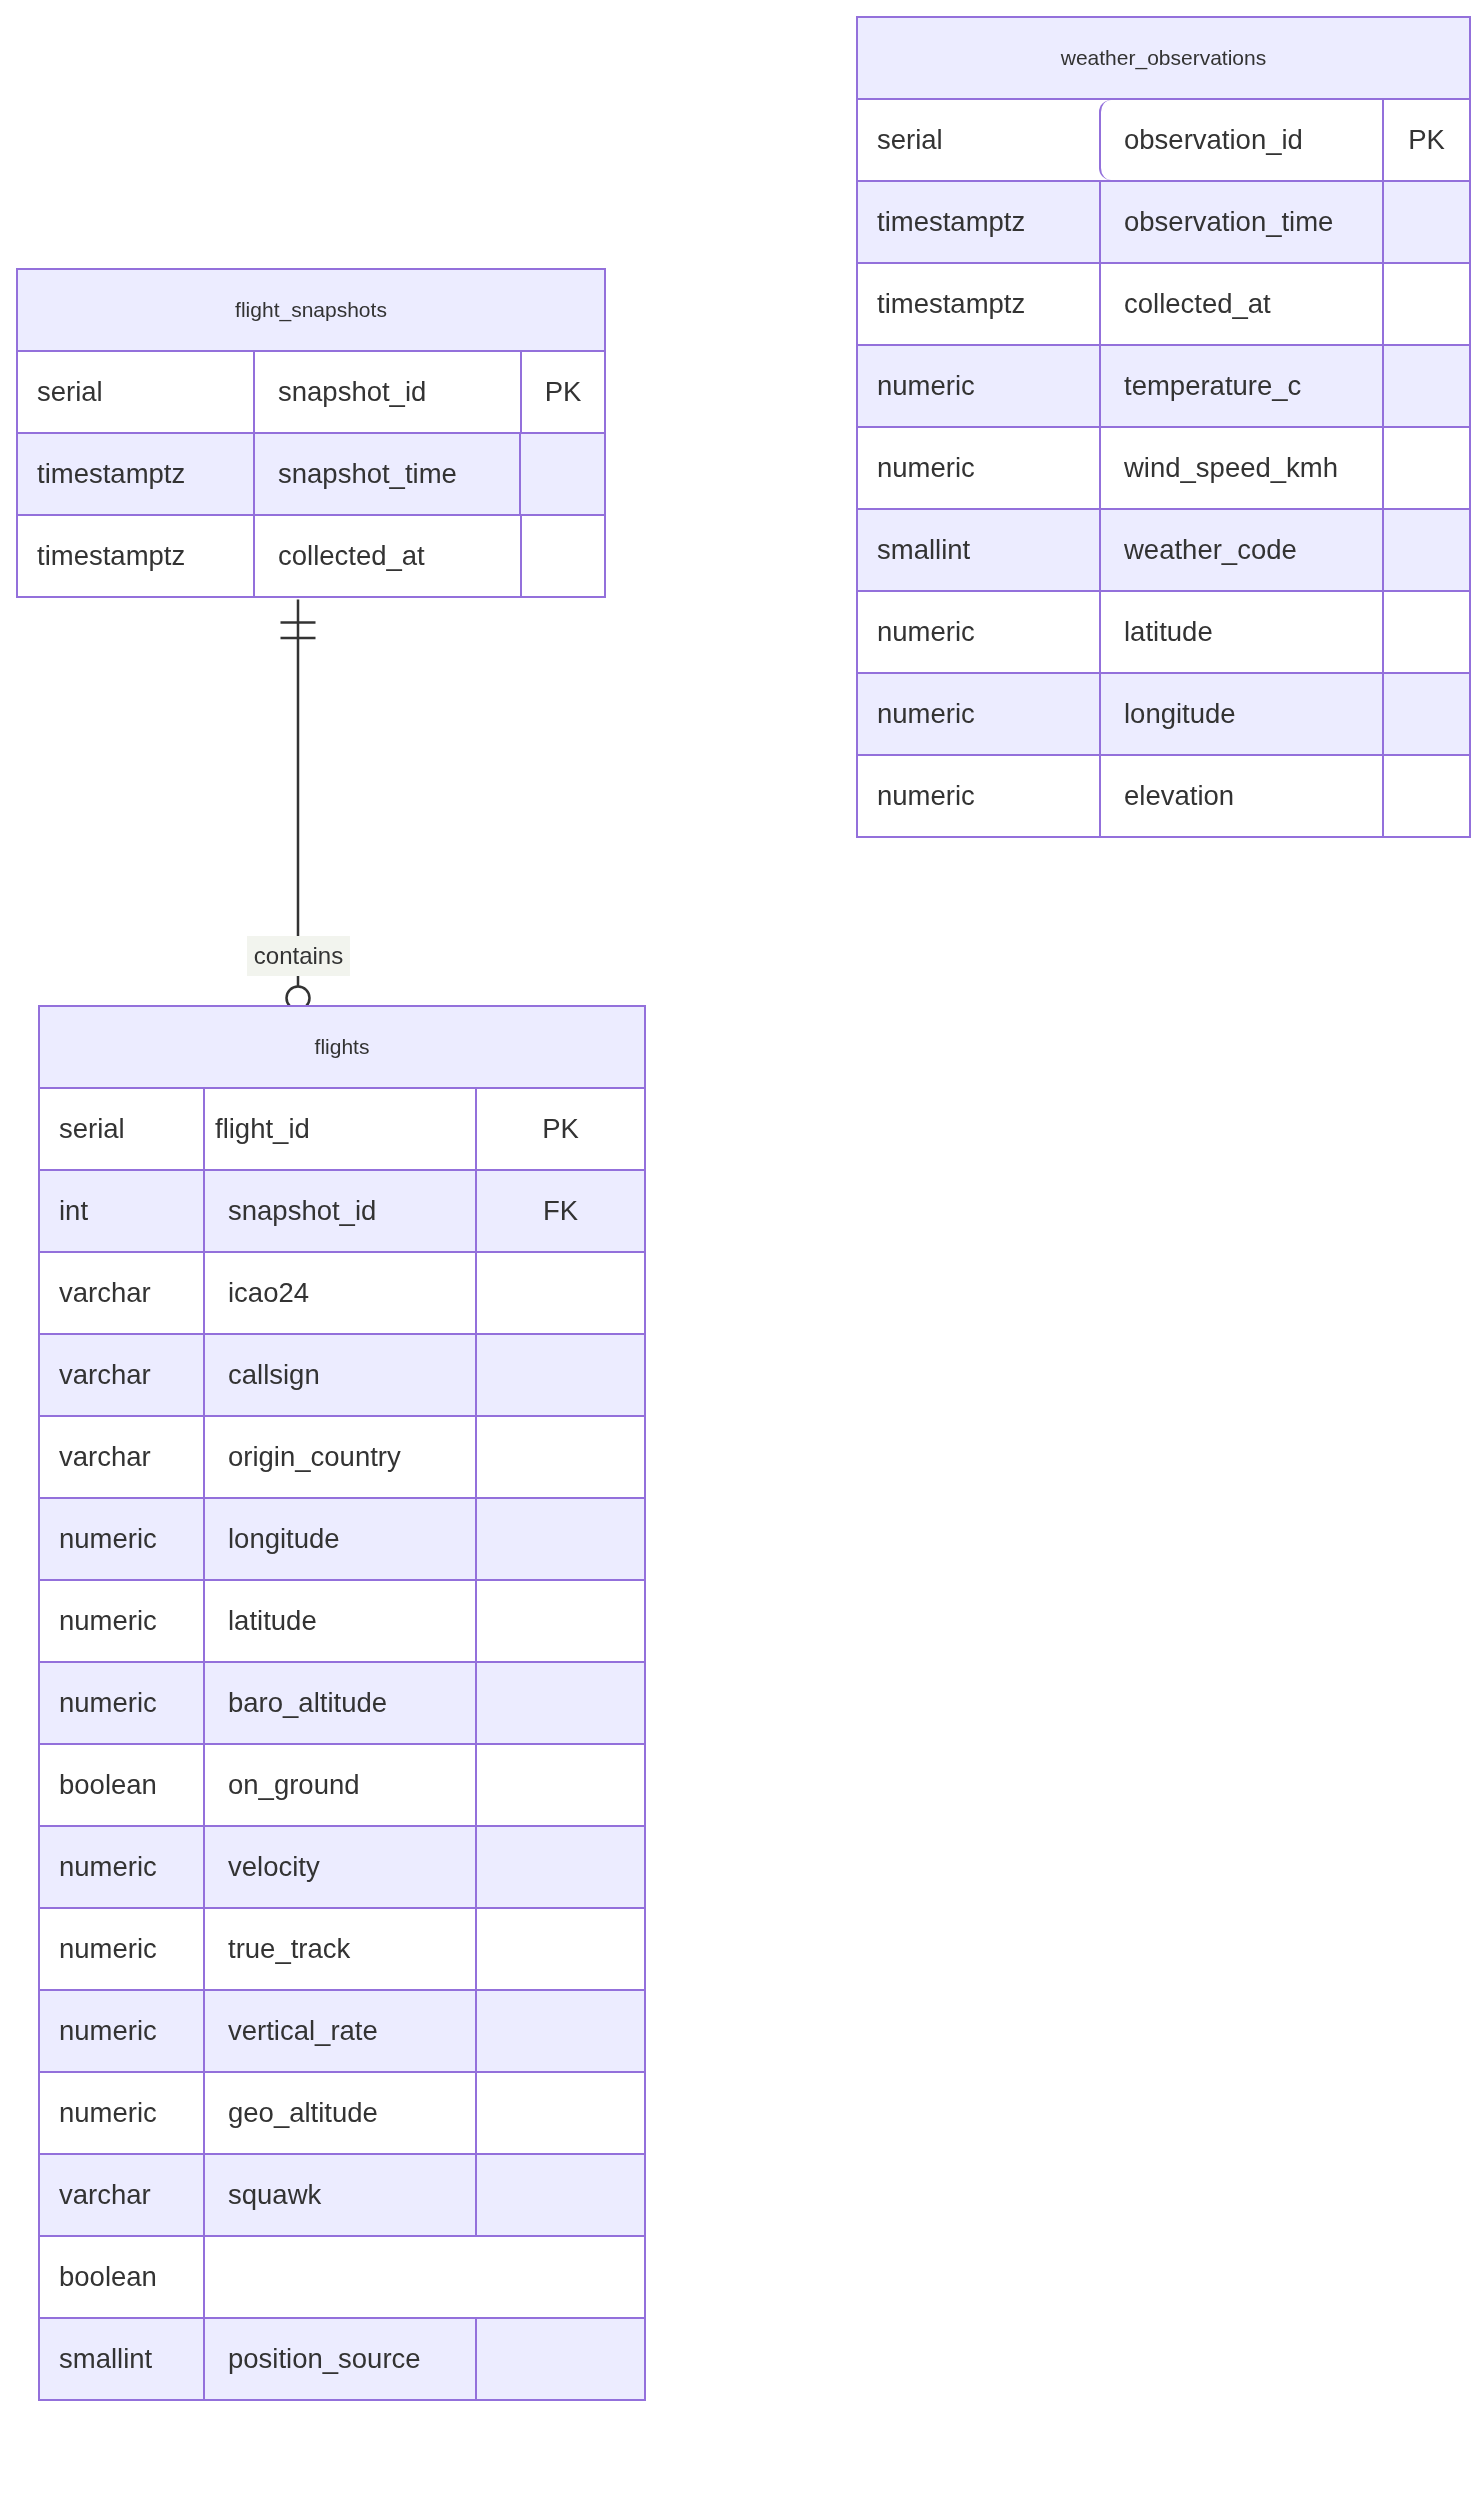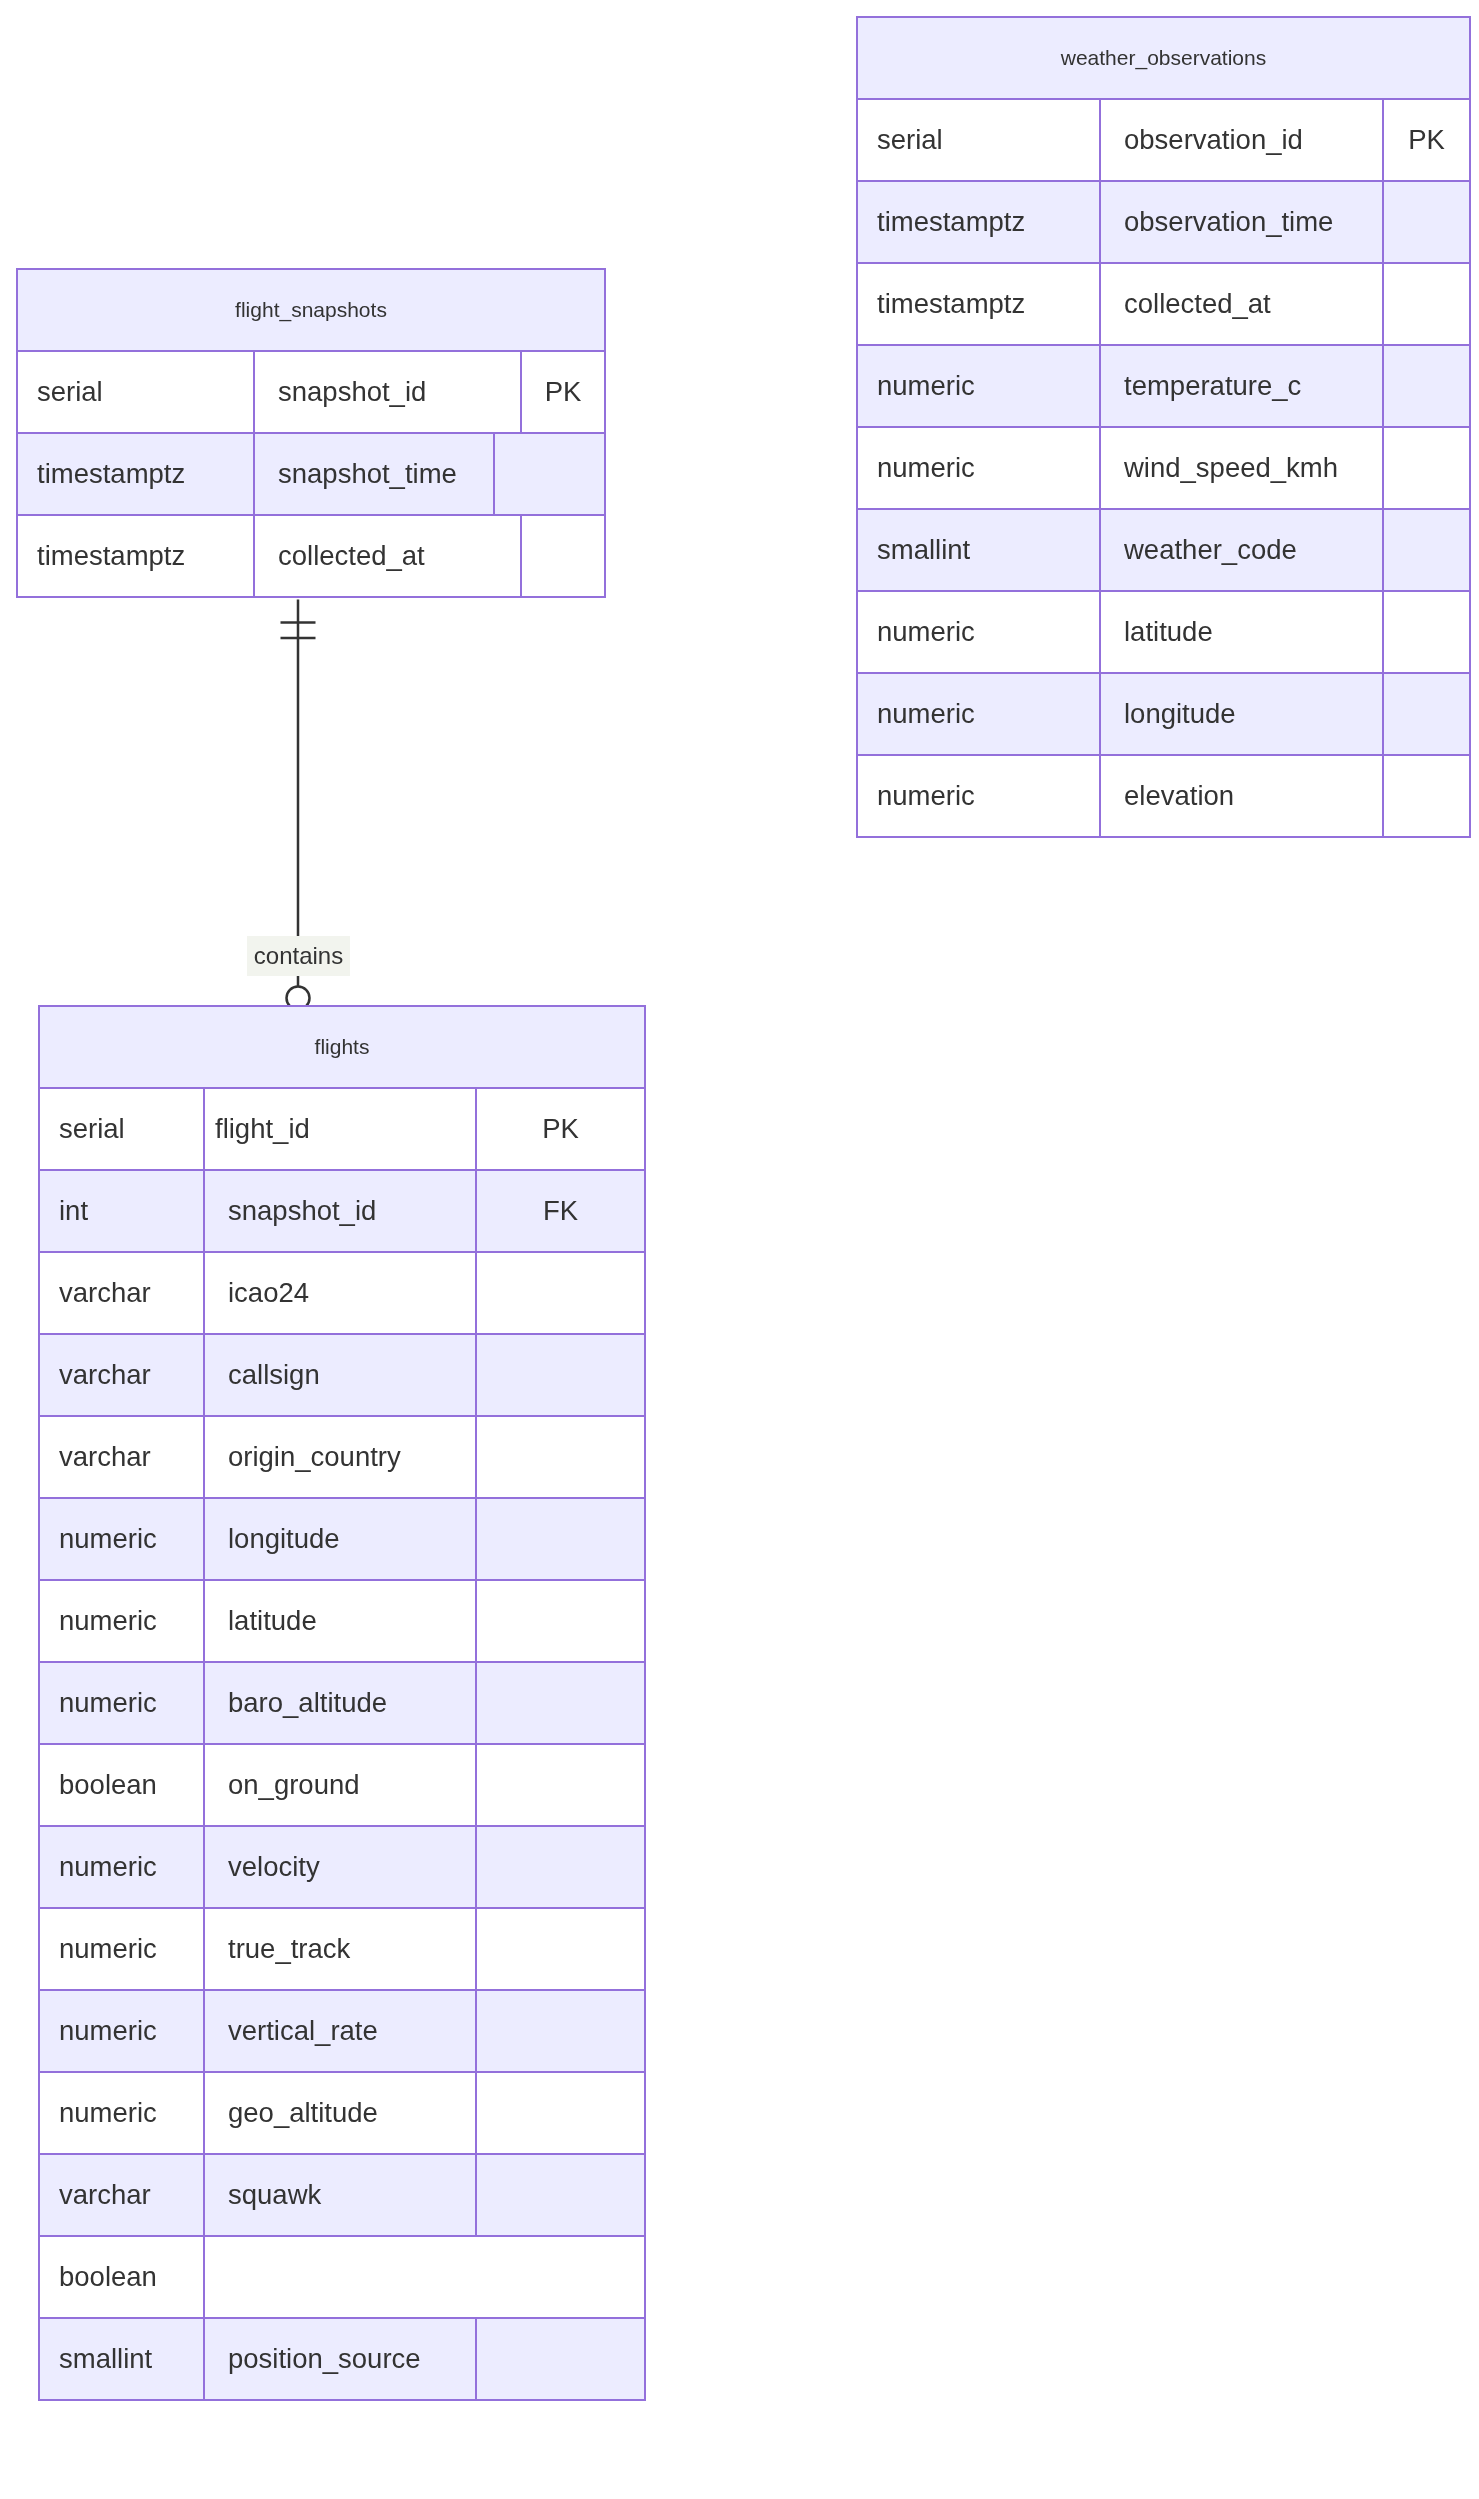--- a/index.html
+++ b/index.html
@@ -67,36 +67,36 @@
         <div class="erow header">
           <div class="entity-title">flight_snapshots</div>
         </div>
         <div class="erow attr odd">
           <div class="cell type" style="width: 235px;">serial</div>
           <div class="cell name" style="width: 267px;">snapshot_id</div>
           <div class="cell key">PK</div>
         </div>
         <div class="erow attr even">
           <div class="cell type" style="width: 235px;">timestamptz</div>
-          <div class="cell name" style="width: 240px;">snapshot_time</div>
+          <div class="cell name" style="width: 266px;">snapshot_time</div>
           <div class="cell key"></div>
         </div>
         <div class="erow attr odd">
           <div class="cell type" style="width: 235px;">timestamptz</div>
           <div class="cell name" style="width: 267px;">collected_at</div>
           <div class="cell key"></div>
         </div>
       </div>
       <div class="entity" style="left: 856px; top: 16px; width: 615px;">
         <div class="erow header">
           <div class="entity-title">weather_observations</div>
         </div>
         <div class="erow attr odd">
           <div class="cell type" style="width: 241px;">serial</div>
-          <div class="cell name" style="width: 283px;">observation_id</div>
+          <div class="cell name" style="width: 283px; border-radius: 12px;">observation_id</div>
           <div class="cell key">PK</div>
         </div>
         <div class="erow attr even">
           <div class="cell type" style="width: 241px;">timestamptz</div>
           <div class="cell name" style="width: 283px;">observation_time</div>
           <div class="cell key"></div>
         </div>
         <div class="erow attr odd">
           <div class="cell type" style="width: 241px;">timestamptz</div>
           <div class="cell name" style="width: 283px;">collected_at</div>

